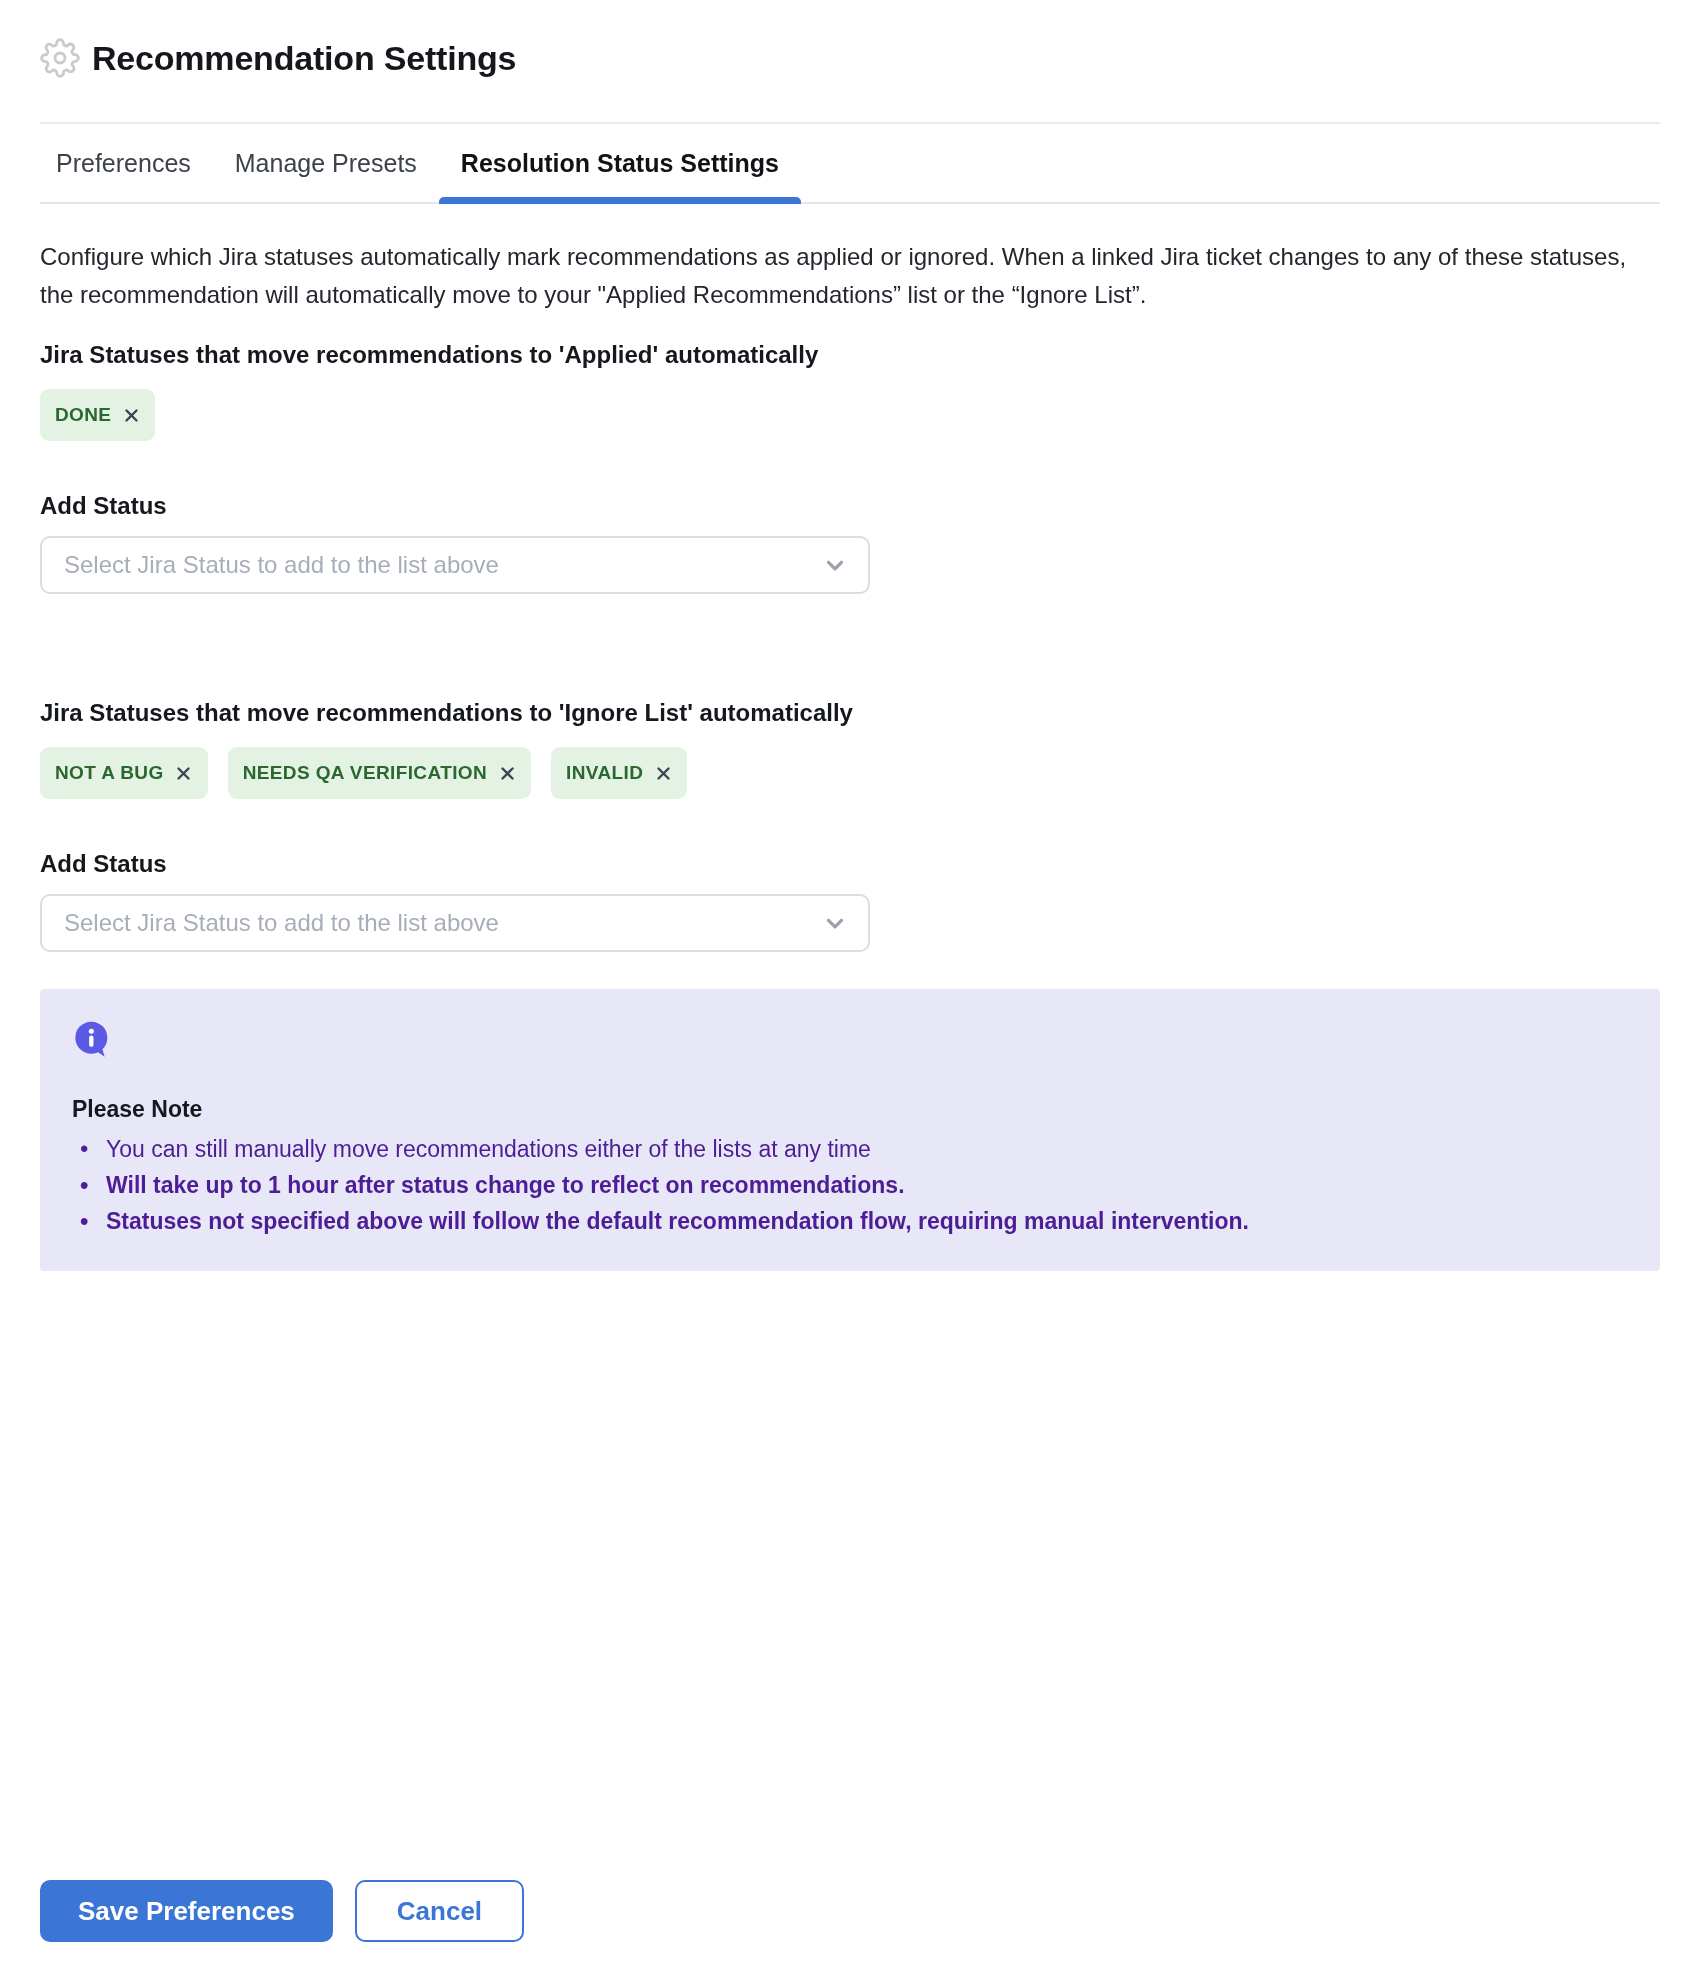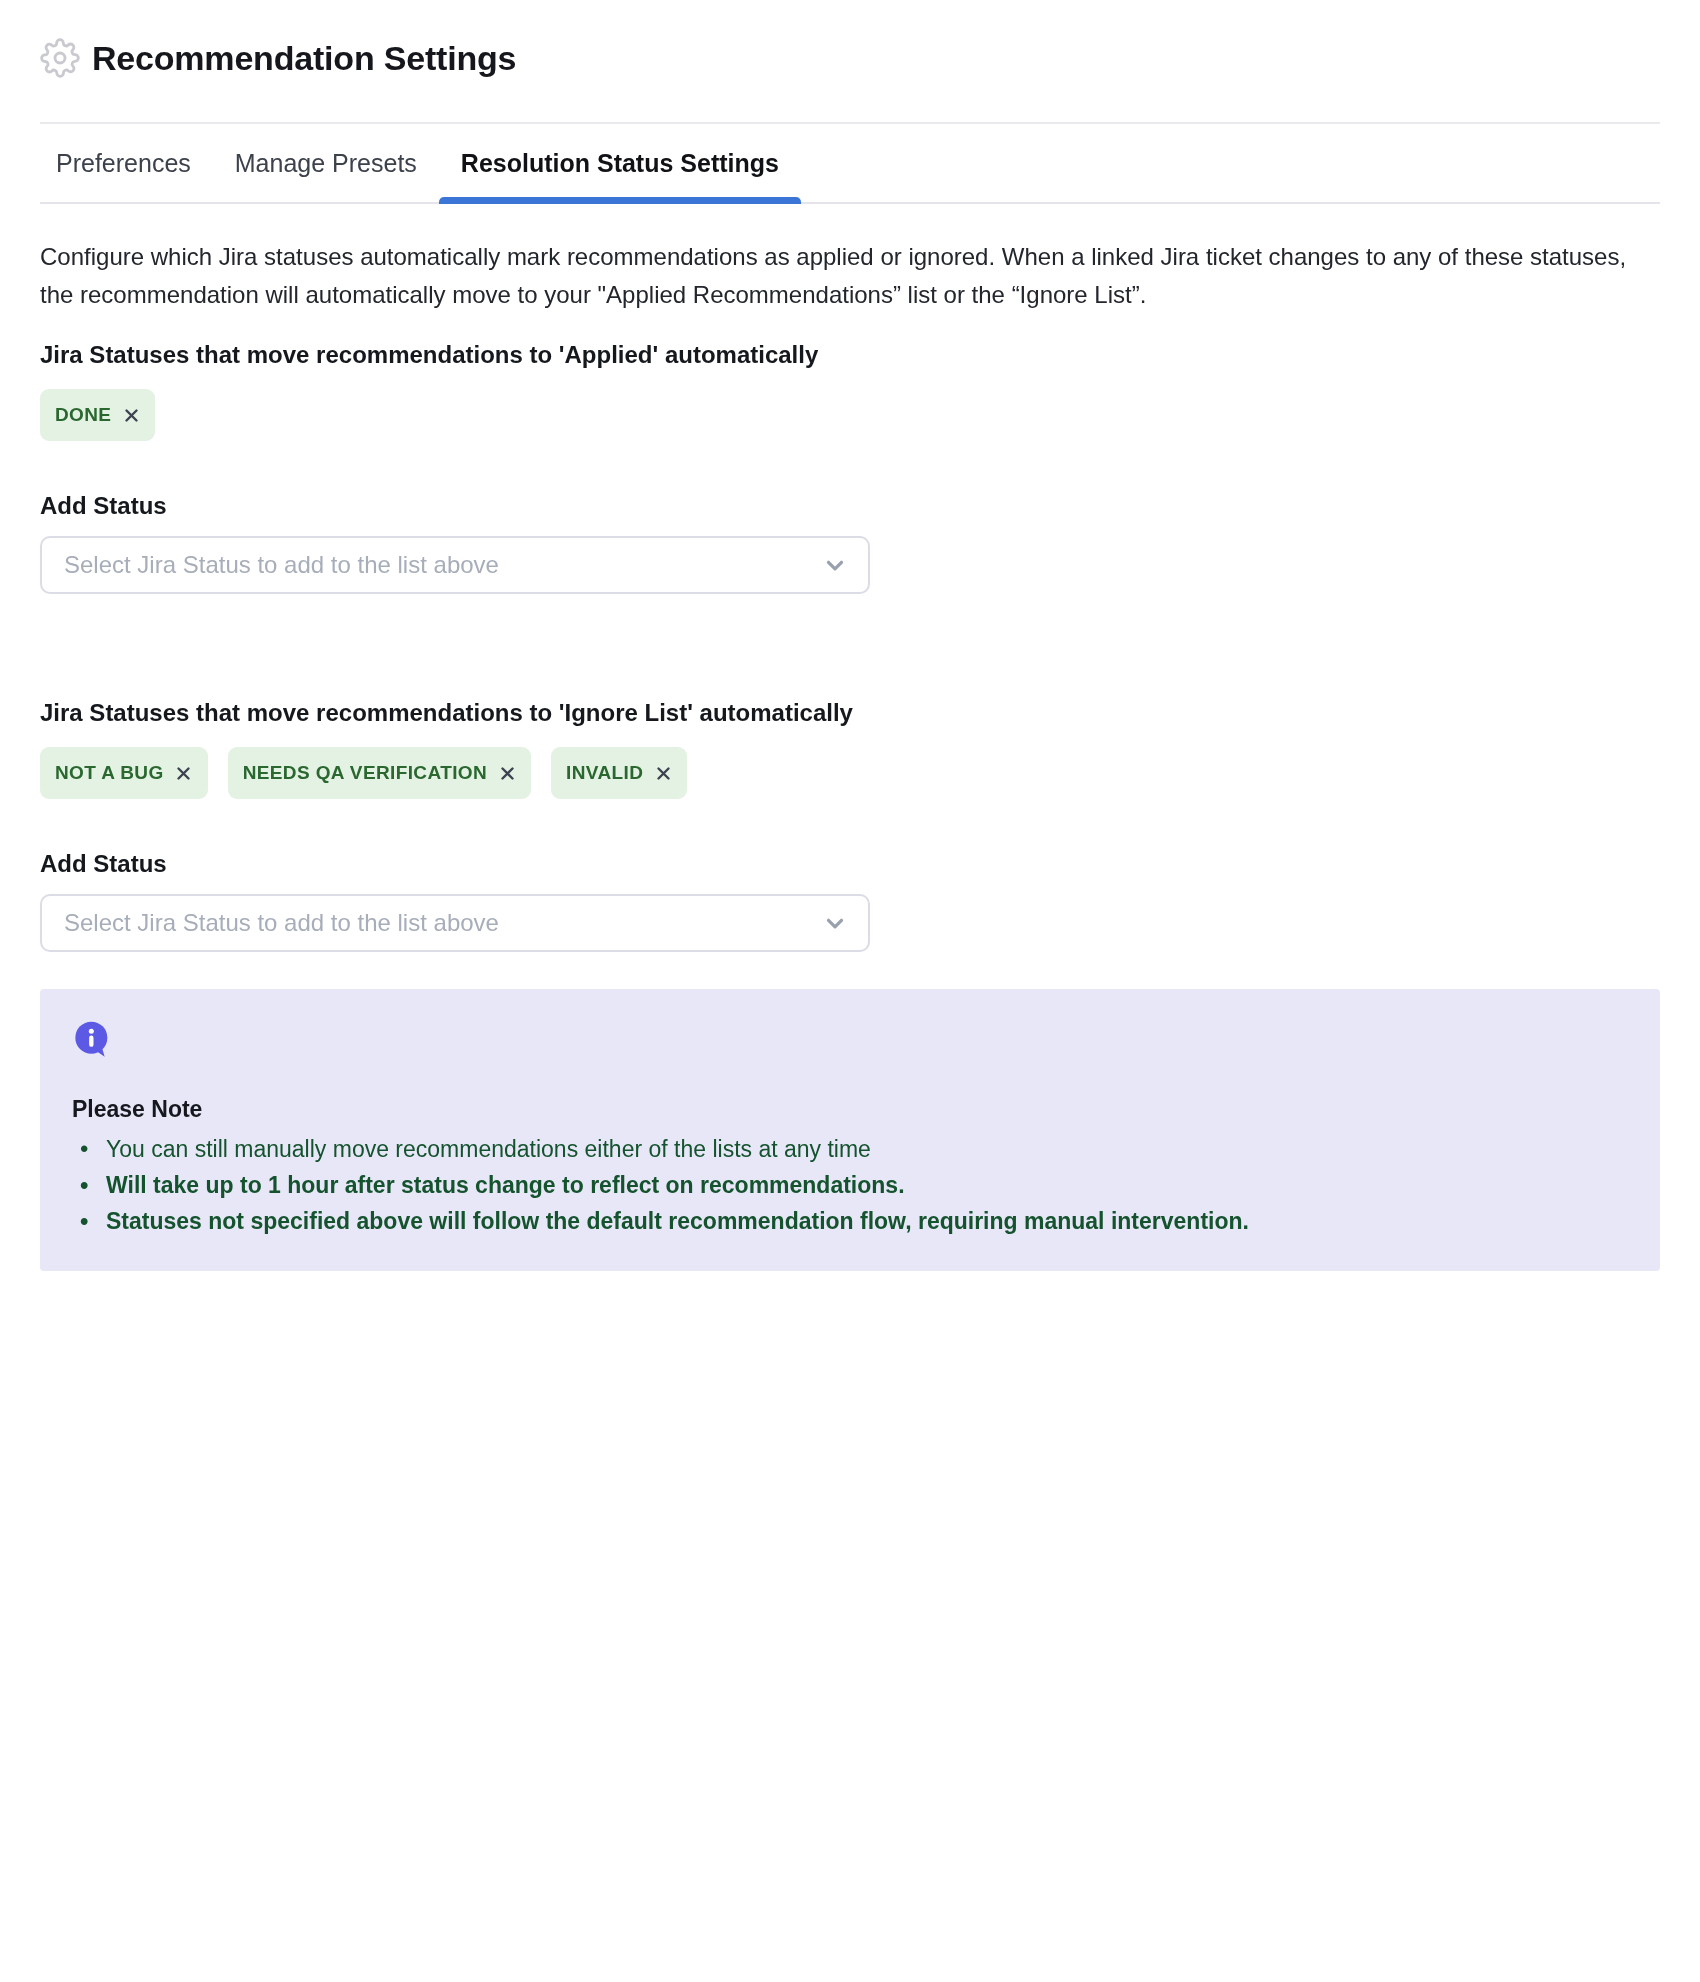--- a/index.html
+++ b/index.html
@@ -148,21 +148,21 @@
     line-height: 32px;
     font-weight: 700;
     color: #15181d;
   }
   .note-list { list-style: none; margin-top: 6px; }
   .note-list li {
     position: relative;
     padding-left: 34px;
     font-size: 23px;
     line-height: 36px;
-    color: #14532d;
+    color: #4c1d95;
   }
   .note-list li::before {
     content: "\2022";
     position: absolute;
     left: 8px;
     font-size: 24px;
   }
   .note-list li.bold { font-weight: 700; }
 
   
@@ -290,14 +290,18 @@
     <div class="note-content">
       <div class="note-title">Please Note</div>
       <ul class="note-list">
         <li>You can still manually move recommendations either of the lists at any time</li>
         <li class="bold">Will take up to 1 hour after status change to reflect on recommendations.</li>
         <li class="bold">Statuses not specified above will follow the default recommendation flow, requiring manual intervention.</li>
       </ul>
     </div>
   </div>
 
+  <div class="actions">
+    <button class="btn btn-primary">Save Preferences</button>
+    <button class="btn btn-secondary">Cancel</button>
+  </div>
 
 </div>
 
 </body></html>

